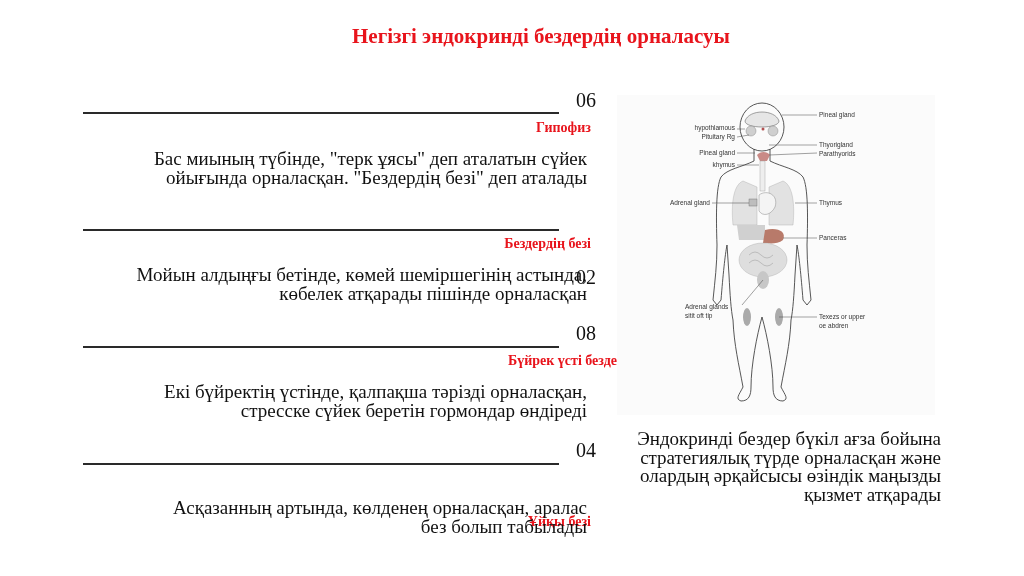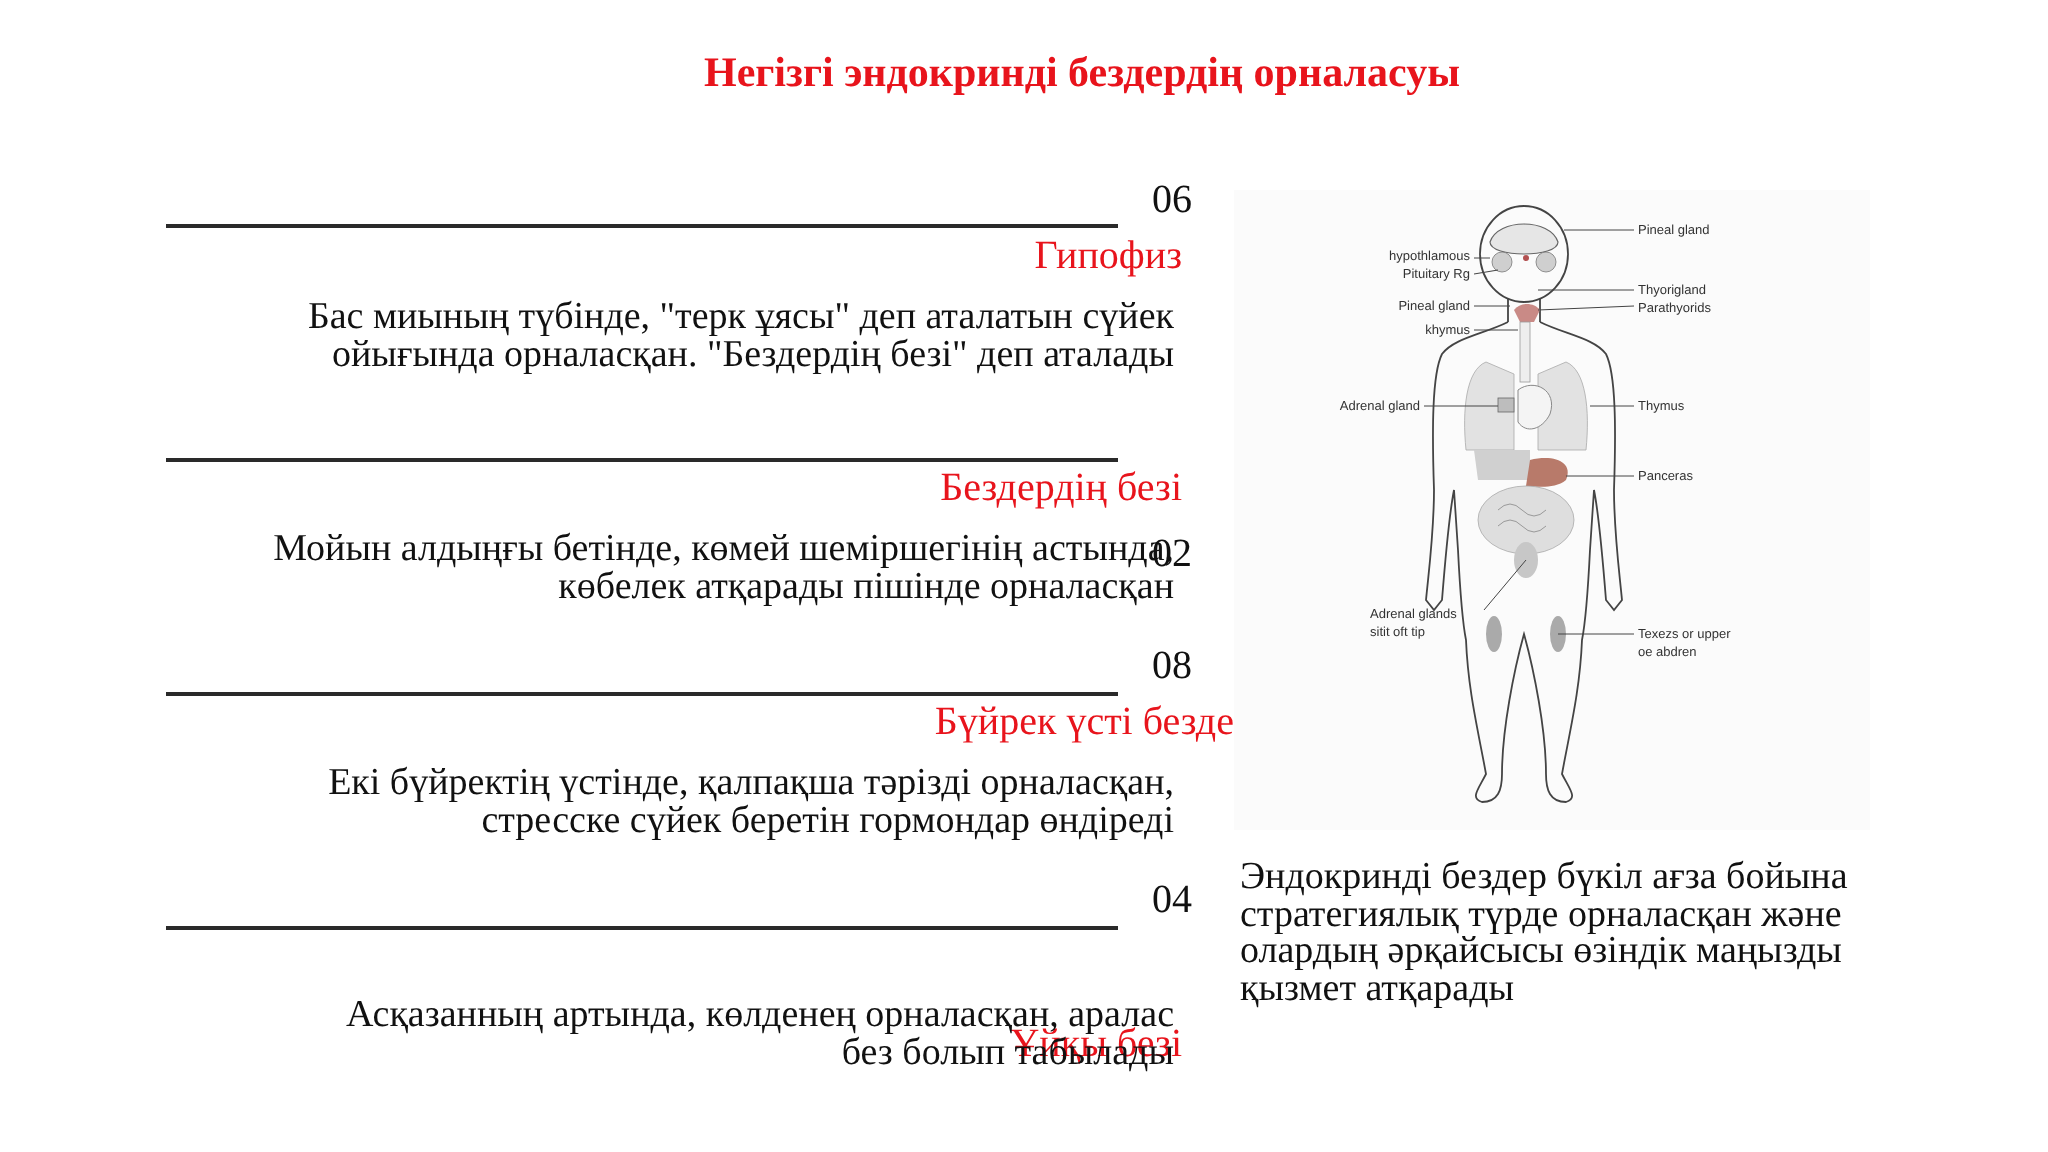--- a/index.html
+++ b/index.html
@@ -10,35 +10,35 @@
     .title {
       position: absolute; left: 0; width: 1024px; top: 24px; text-align: center;
       font-size: 21px; font-weight: bold; color: #e8141c; left: 29px;
     }
     .item { position: absolute; left: 83px; width: 507px; }
     .num {
       position: absolute; right: -6px; font-size: 20px; color: #111; line-height: 20px;
     }
     .rule { position: absolute; left: 0; width: 476px; height: 2px; background: #2a2a2a; }
     .head {
-      position: absolute; right: -1px; font-size: 20px; font-weight: normal; color: #e8141c;
+      position: absolute; right: -1px; font-size: 14px; font-weight: bold; color: #e8141c;
       white-space: nowrap; line-height: 20px;
     }
     .head.overflow { right: -27px; margin-left: 28px; }
     .desc {
       position: absolute; right: 3px; width: 480px; text-align: right; font-size: 19px;
       line-height: 19px; color: #111;
     }
     .figure {
       position: absolute; left: 617px; top: 95px; width: 318px; height: 320px; background: #fbfbfb;
     }
     .figure svg { width: 318px; height: 320px; display: block; }
     .lbl { font-family: "Liberation Sans", "DejaVu Sans", sans-serif; font-size: 6.5px; fill: #333; }
     .caption {
-      position: absolute; left: 620px; width: 321px; top: 430px; text-align: left;
+      position: absolute; left: 620px; width: 321px; top: 430px; text-align: right;
       font-size: 19px; line-height: 18.5px; color: #111;
     }
   </style>
 </head>
 <body>
 
 <div class="title">Негізгі эндокринді бездердің орналасуы</div>
 
 <div class="item" style="top:90px;">
   <div class="num" style="top:0px;">06</div>

